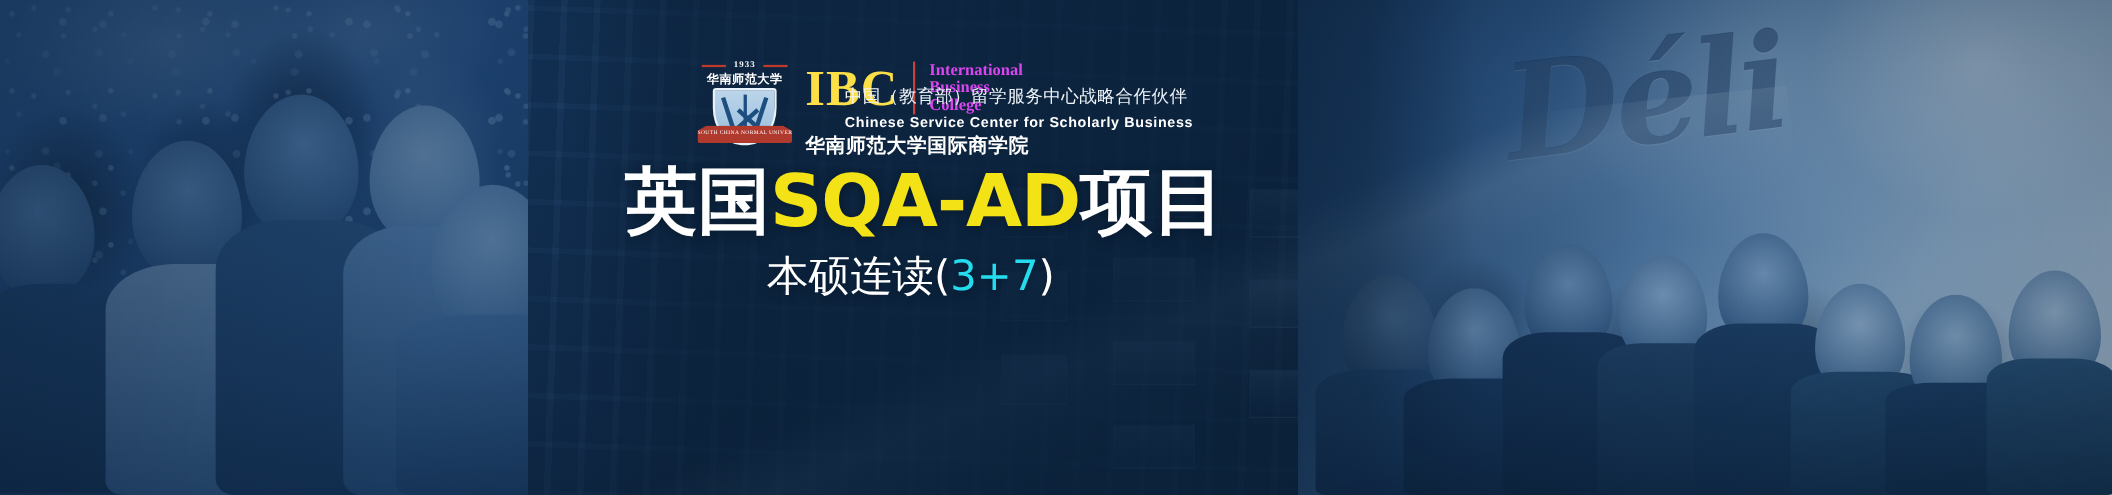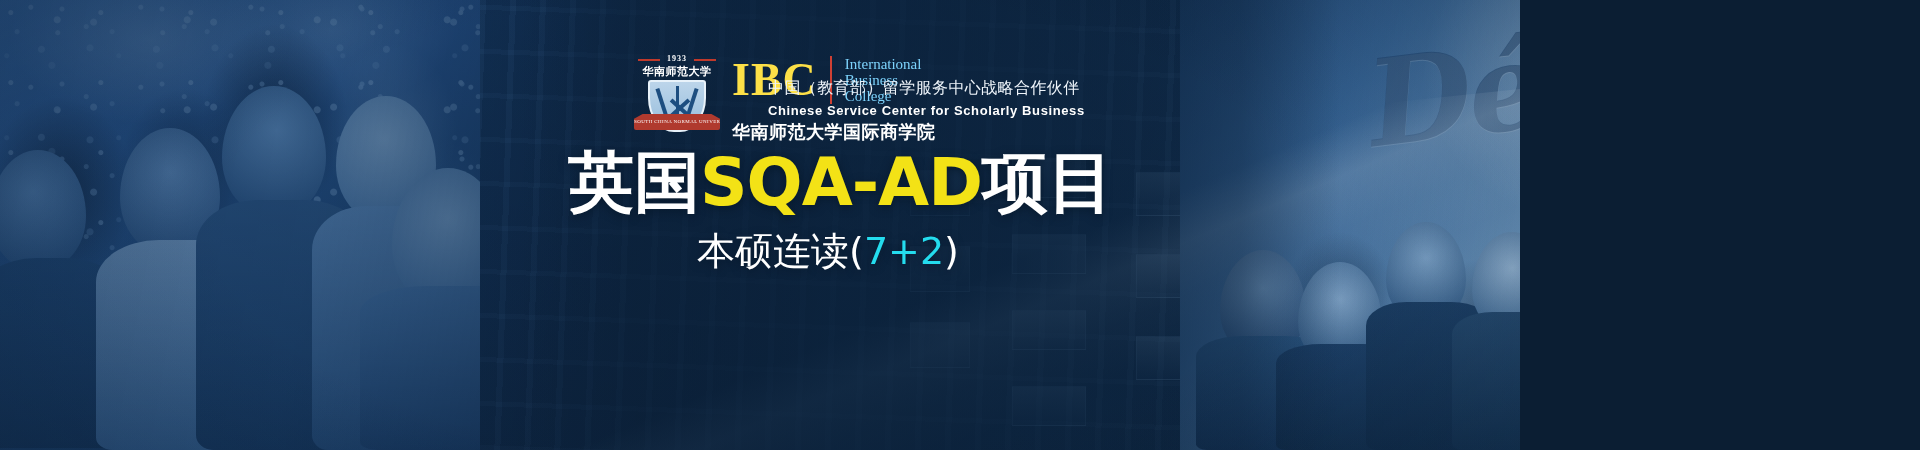--- a/index.html
+++ b/index.html
@@ -1,18 +1,18 @@
 <!DOCTYPE html>
 <html><head>
 <meta charset="utf-8">
 <style>
   html,body{margin:0;padding:0;background:#0b1e33;}
   *{box-sizing:border-box;}
   .banner{
-    position:relative;width:1520px;height:450px;overflow:hidden;
+    position:relative;width:1920px;height:450px;overflow:hidden;
     font-family:"Liberation Sans","DejaVu Sans",sans-serif;
     background:#123558;
   }
 
   
   .layer{position:absolute;inset:0;}
 
   
   .photo-left{
     left:0;top:0;width:600px;height:450px;
@@ -176,22 +176,22 @@
 
   
   .lockup{margin-left:14px;padding-top:4px;}
   .lockup-top{display:flex;align-items:center;}
   .ibc{
     color:#fde047;font-family:"Liberation Serif","DejaVu Serif",serif;
     font-weight:700;font-size:46px;line-height:46px;letter-spacing:1px;
   }
   .divider{width:2px;height:48px;background:#cf4034;margin:0 13px 0 13px;}
   .ibc-en{
-    color:#7dd3fc;font-family:"Liberation Serif","DejaVu Serif",serif;
-    font-weight:400;font-size:15px;line-height:16px;
+    color:#d946ef;font-family:"Liberation Serif","DejaVu Serif",serif;
+    font-weight:700;font-size:15px;line-height:16px;
   }
   .ibc-cn{
     color:#fff;font-size:18px;font-weight:700;letter-spacing:.5px;margin-top:16px;
     font-family:"DejaVu Sans","Liberation Sans",sans-serif;white-space:nowrap;
   }
 
   
   .partner{
     position:absolute;left:768px;top:78px;
   }
@@ -327,17 +327,17 @@
     <div class="partner">
       <div class="partner-cn">中国（教育部）留学服务中心战略合作伙伴</div>
       <div class="partner-en">Chinese Service Center for Scholarly Business</div>
     </div>
 
     <div class="headline">
       <span class="w">英国</span><span class="y">SQA-AD</span><span class="w">项目</span>
     </div>
 
     <div class="subline">
-      <span>本硕连读(</span><span class="c">7+2</span><span>)</span>
+      <span>本硕连读(</span><span class="c">3+7</span><span>)</span>
     </div>
 
   </div>
 </div>
 
 </body></html>

